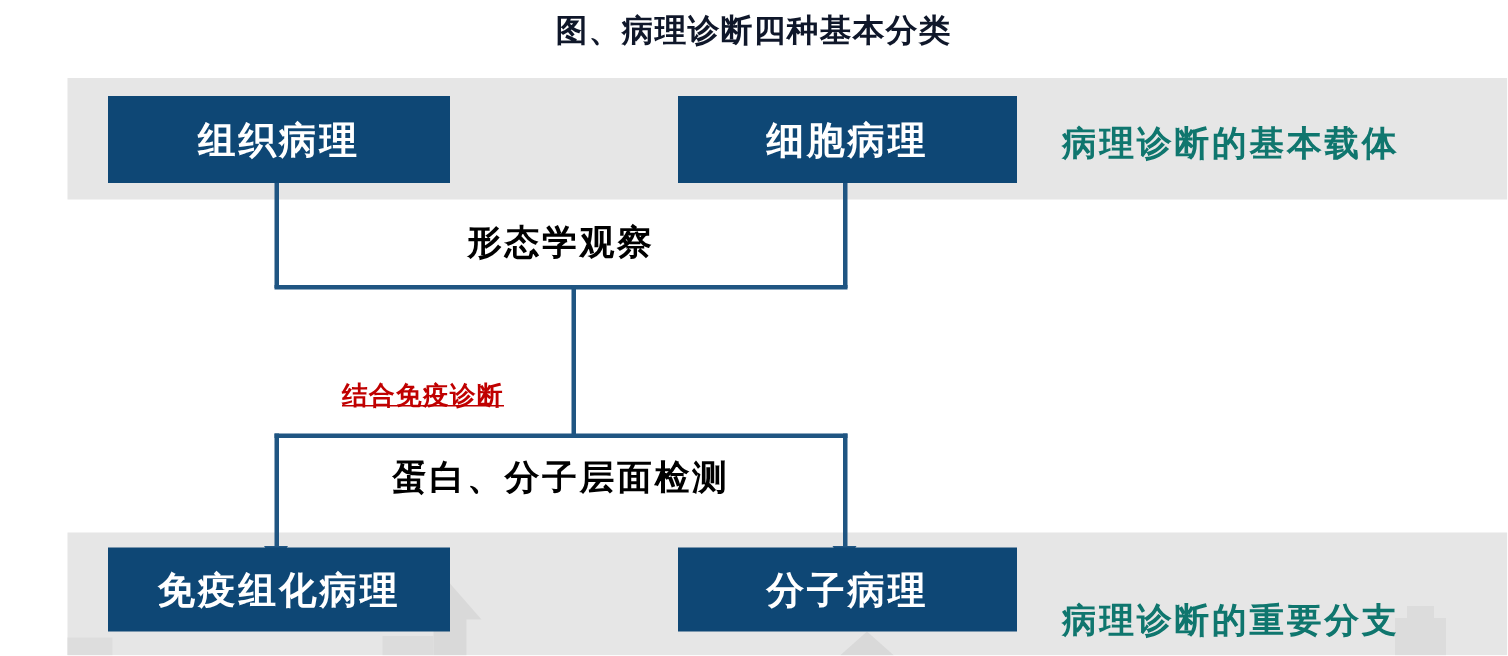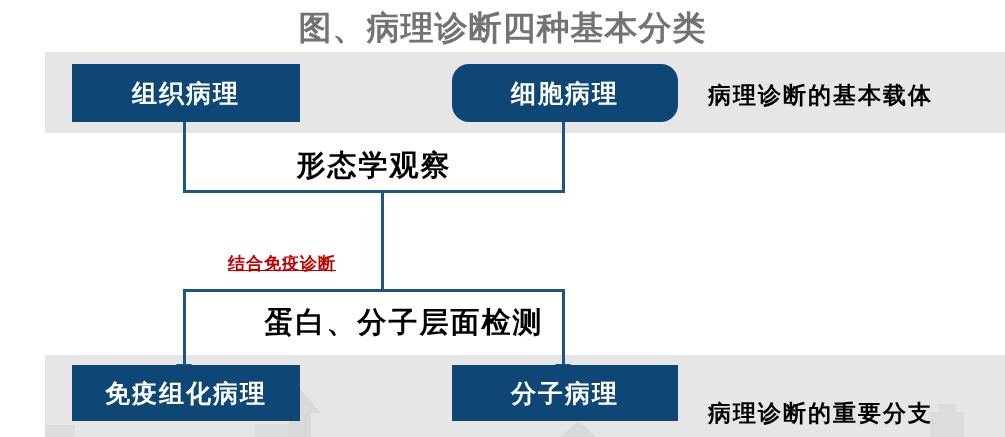--- a/index.html
+++ b/index.html
@@ -18,23 +18,23 @@
     overflow: hidden;
   }
 
   
   .title {
     position: absolute;
     left: 0;
     top: 6px;
     width: 1005px;
     text-align: center;
-    font-size: 33px;
+    font-size: 21px;
     font-weight: bold;
-    color: #737373;
+    color: #0f172a;
     letter-spacing: 1px;
     white-space: nowrap;
   }
 
   
   .band {
     position: absolute;
     background: #E6E6E6;
   }
   .band-top   { left: 45px;  top: 52px;  width: 960px; height: 81px; }
@@ -64,30 +64,30 @@
     color: #ffffff;
     font-size: 25px;
     font-weight: bold;
     letter-spacing: 2px;
     display: flex;
     align-items: center;
     justify-content: center;
     white-space: nowrap;
   }
   .box-tissue  { left: 72px;  top: 64px;  width: 228px; height: 58px; align-items: center; }
-  .box-cyto    { left: 452px; top: 64px;  width: 226px; height: 58px; border-radius: 17px; }
+  .box-cyto    { left: 452px; top: 64px;  width: 226px; height: 58px; }
   .box-ihc     { left: 72px;  top: 365px; width: 228px; height: 56px; }
   .box-mol     { left: 452px; top: 365px; width: 226px; height: 56px; }
 
   
   .side-caption {
     position: absolute;
     font-size: 23px;
     font-weight: bold;
-    color: #000000;
+    color: #0f766e;
     letter-spacing: 2px;
     white-space: nowrap;
   }
   .cap-top { left: 708px; top: 80px; }
   .cap-bot { left: 708px; top: 381px; margin-top: 17px; }
 
   
   .ln {
     position: absolute;
     background: #1F5582;
@@ -110,29 +110,29 @@
     border-left: 8px solid transparent;
     border-right: 8px solid transparent;
     border-top: 12px solid #1F5582;
   }
   .ah-left  { left: 176px; top: 364px; }
   .ah-right { left: 555px; top: 364px; }
 
   
   .mid-caption {
     position: absolute;
-    font-size: 29px;
+    font-size: 23px;
     font-weight: bold;
     color: #000000;
     letter-spacing: 2px;
     white-space: nowrap;
     text-align: center;
   }
   .mid-morph  { left: 183px; top: 146px; width: 382px; }
-  .mid-protein{ left: 183px; top: 303px; width: 382px; padding-left: 30px; }
+  .mid-protein{ left: 183px; top: 303px; width: 382px; }
 
   
   .red-label {
     position: absolute;
     font-size: 17px;
     font-weight: bold;
     color: #C00000;
     letter-spacing: 1px;
     white-space: nowrap;
     text-align: center;

